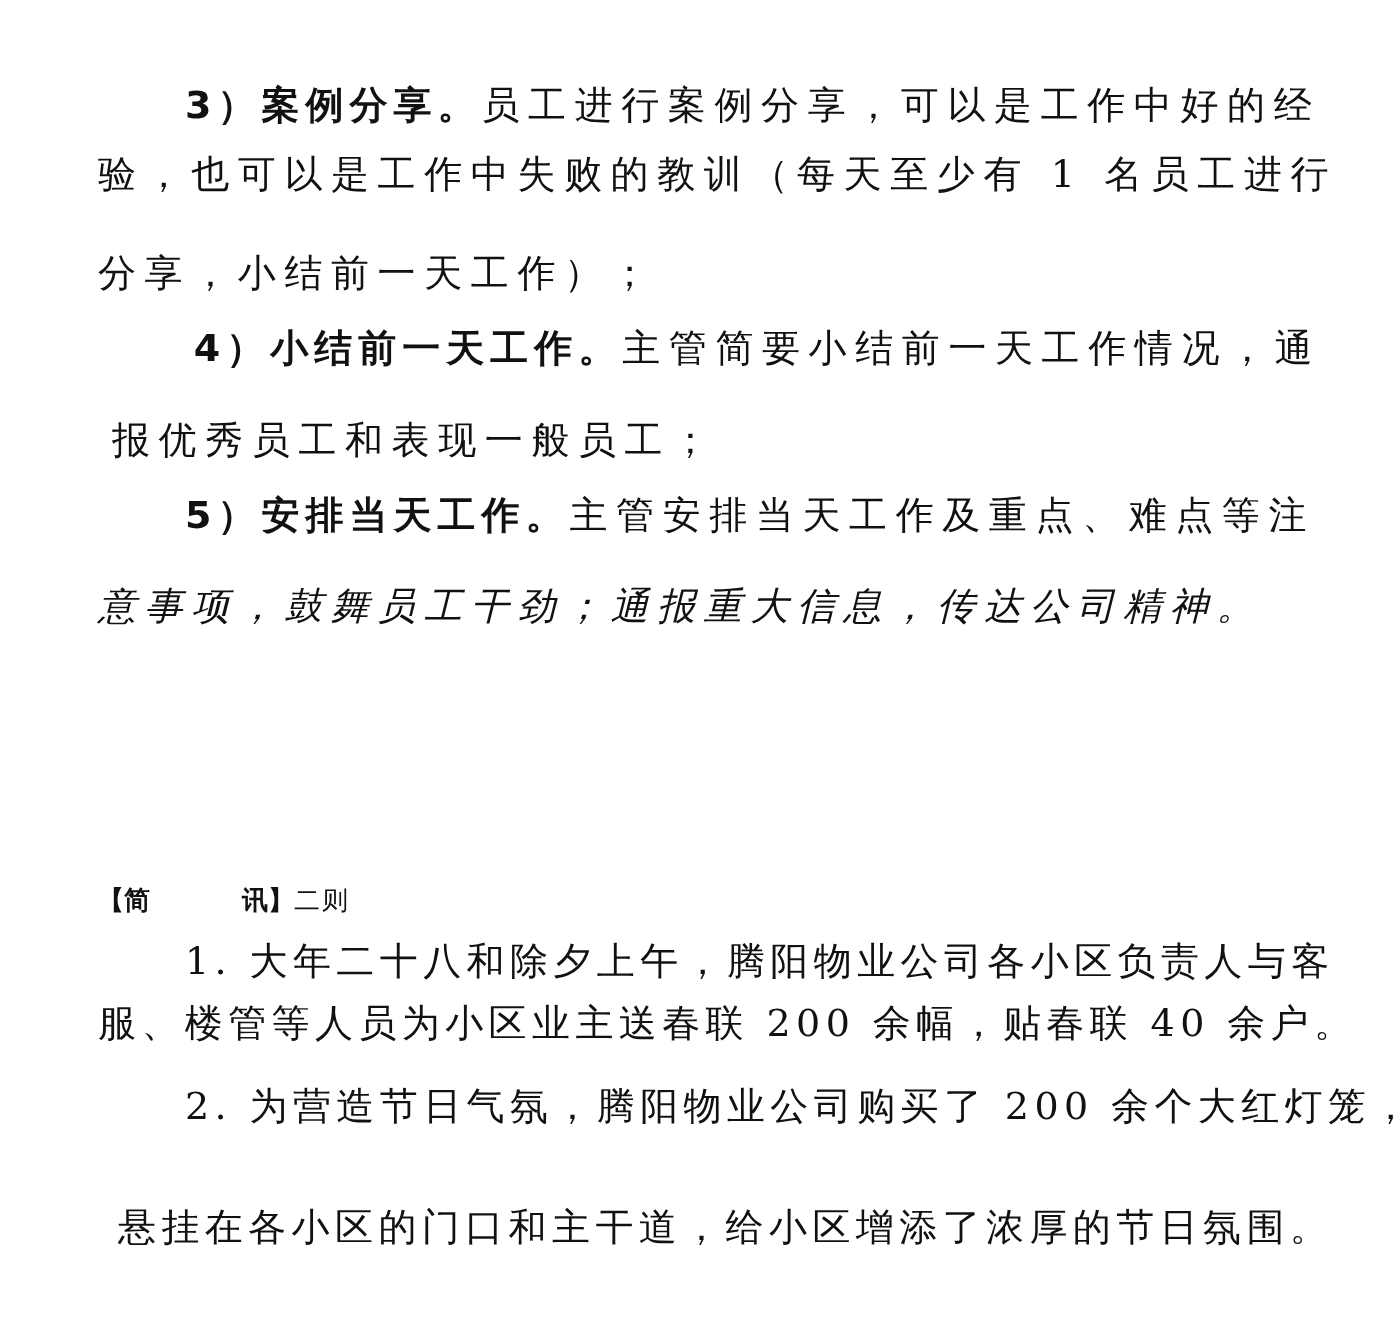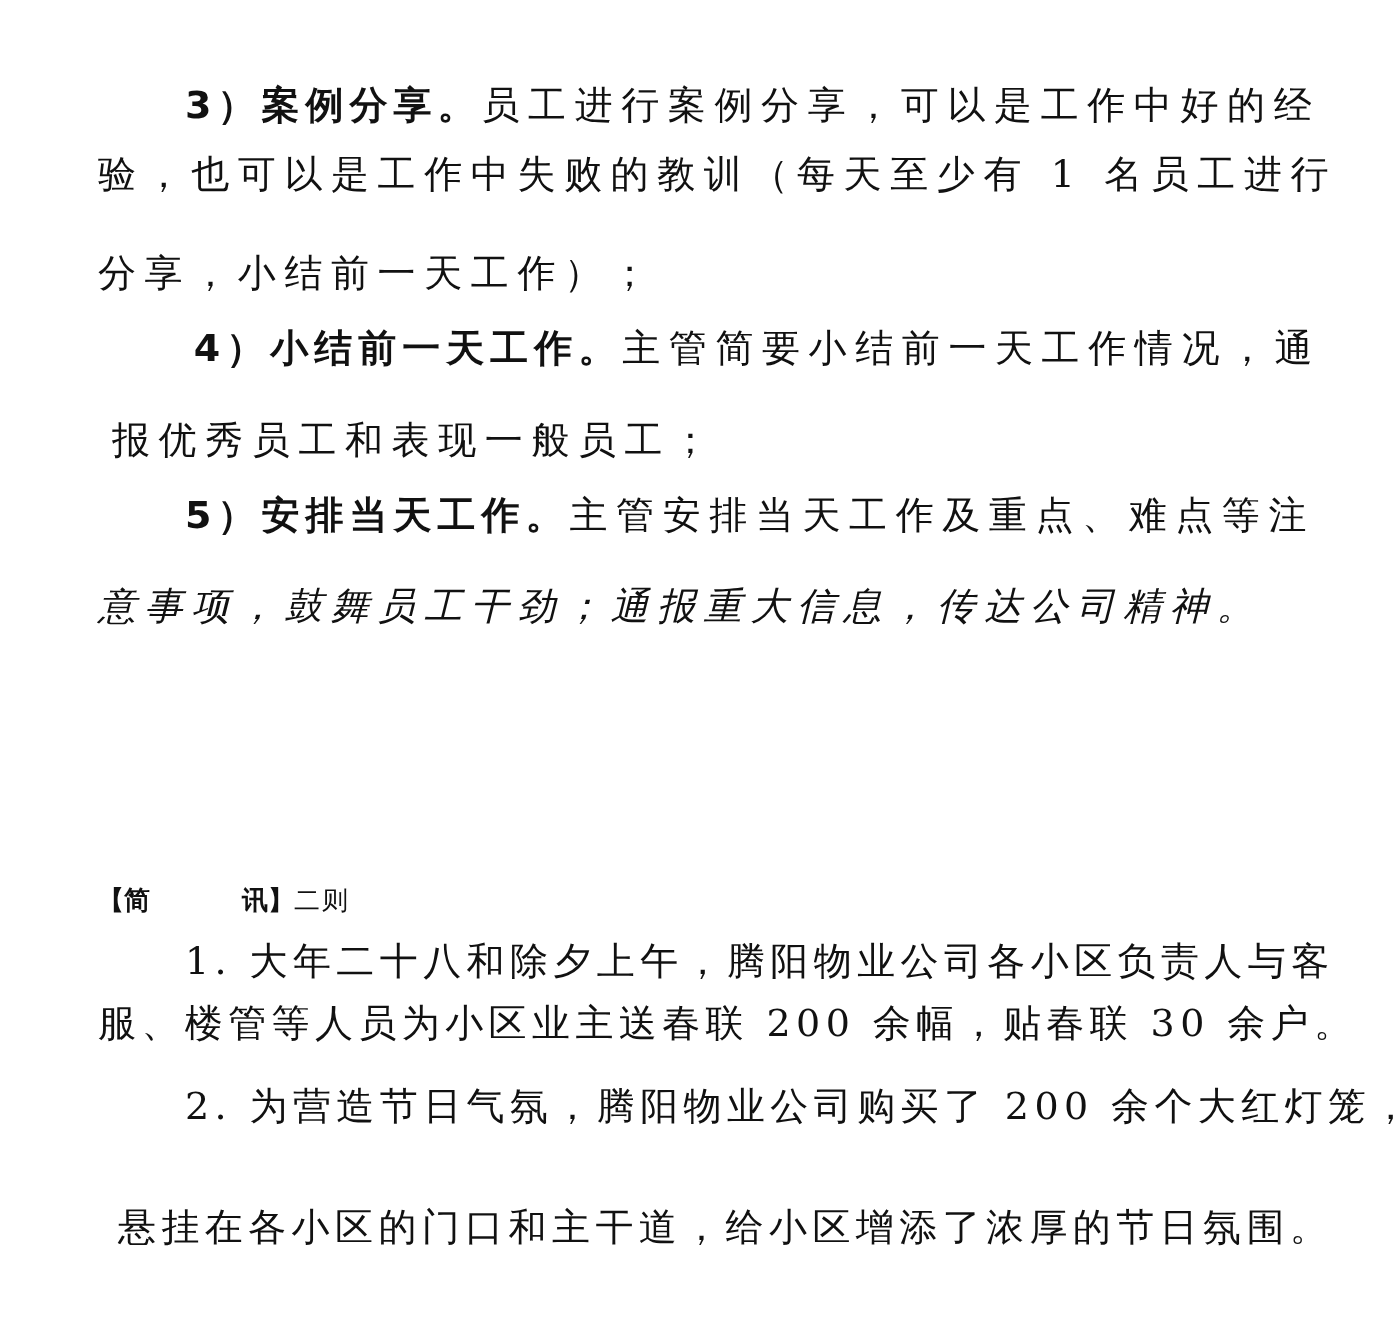--- a/index.html
+++ b/index.html
@@ -89,18 +89,18 @@
     </div>
     <div class="line" style="top:576px;font-style:italic;">意事项，鼓舞员工干劲；通报重大信息，传达公司精神。</div>
   </div>
 
   <div class="heading">
     <span class="bracket-title">【简</span><span class="gap"></span><span class="bracket-title">讯】</span><span class="suffix">二则</span>
   </div>
 
   <div class="news">
     <div class="line indent" style="top:911px;margin-top:20px;">1. 大年二十八和除夕上午，腾阳物业公司各小区负责人与客</div>
-    <div class="line" style="top:993px;">服、楼管等人员为小区业主送春联 200 余幅，贴春联 30 余户。</div>
+    <div class="line" style="top:993px;">服、楼管等人员为小区业主送春联 200 余幅，贴春联 40 余户。</div>
     <div class="line indent" style="top:1076px;">2. 为营造节日气氛，腾阳物业公司购买了 200 余个大红灯笼，</div>
     <div class="line" style="top:1197px;margin-left:20px;">悬挂在各小区的门口和主干道，给小区增添了浓厚的节日氛围。</div>
   </div>
 
 </div>
 
 </body></html>

